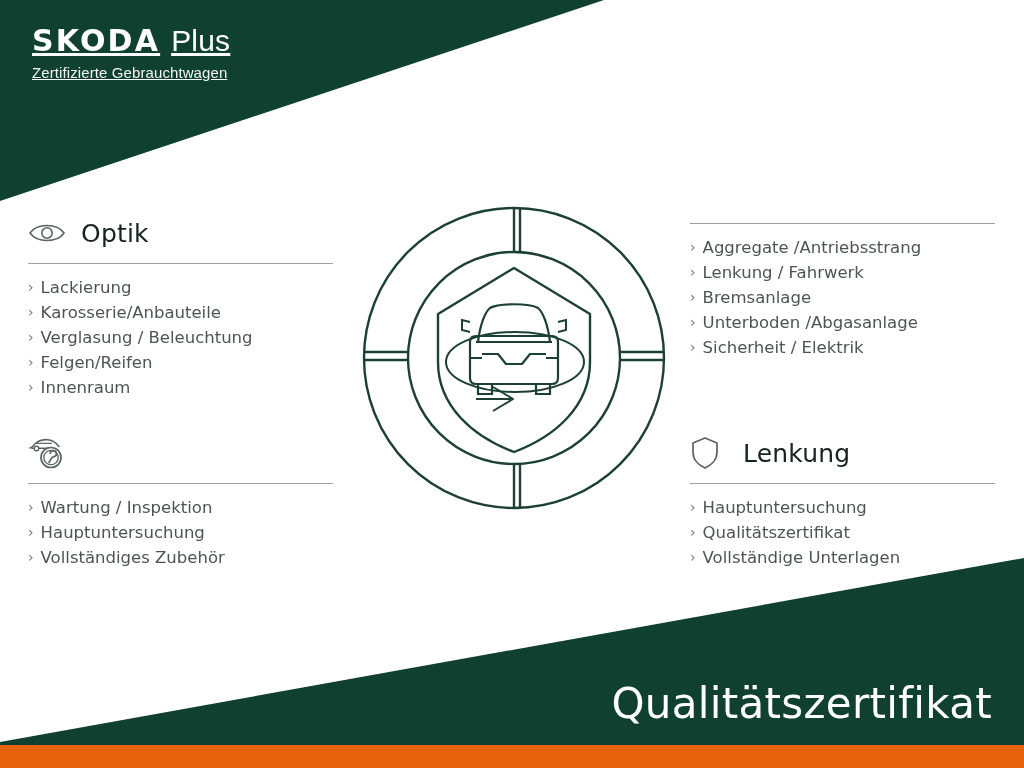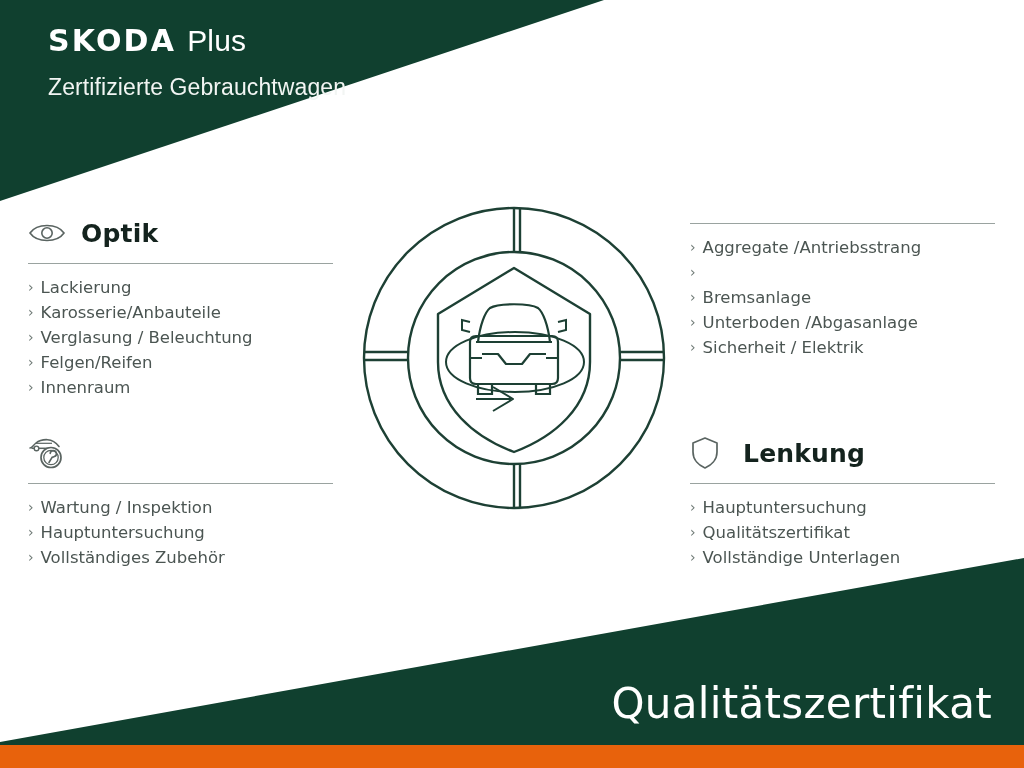--- a/index.html
+++ b/index.html
@@ -23,47 +23,48 @@
     position: absolute;
     inset: 0;
     width: 1024px;
     height: 768px;
     pointer-events: none;
   }
 
   
   .brand {
     position: absolute;
-    left: 48px;
+    left: 32px;
     top: 26px;
     z-index: 5;
     color: #ffffff;
     line-height: 1;
+    text-decoration: underline;
   }
   .brand-row {
     display: flex;
     align-items: baseline;
     gap: 11px;
   }
   .brand-skoda {
     font-size: 30px;
     font-weight: 700;
     letter-spacing: 2.2px;
     color: #ffffff;
     font-family: "DejaVu Sans", sans-serif;
   }
   .brand-plus {
     font-size: 30px;
     font-weight: 400;
     letter-spacing: 0.2px;
     color: #ffffff;
   }
   .brand-sub {
-    margin-top: 20px;
-    font-size: 23px;
+    margin-top: 9px;
+    font-size: 15px;
     font-weight: 400;
     letter-spacing: 0.1px;
     color: #f2f5f3;
   }
 
   
   .col {
     position: absolute;
     z-index: 4;
     width: 305px;
@@ -82,21 +83,21 @@
   .sec-icon {
     width: 40px;
     height: 34px;
     flex: 0 0 auto;
     display: flex;
     align-items: center;
     justify-content: flex-start;
   }
   .sec-title {
     font-size: 25px;
-    font-weight: 700;
+    font-weight: 400;
     color: #14231e;
     letter-spacing: 0.2px;
     font-family: "DejaVu Sans", sans-serif;
   }
   .sec-rule {
     height: 1px;
     background: #9aa3a0;
     margin-top: 10px;
     margin-bottom: 11px;
     width: 100%;
@@ -211,20 +212,21 @@
 
   <div class="col col-right row-top">
     <div class="sec-rule"></div>
     <ul class="sec-list">
       <li>
           <span class="chev">›</span>
           <span>Aggregate /Antriebsstrang</span>
         </li>
       <li>
           <span class="chev">›</span>
+          <span>Lenkung / Fahrwerk</span>
         </li>
       <li>
           <span class="chev">›</span>
           <span>Bremsanlage</span>
         </li>
       <li>
           <span class="chev">›</span>
           <span>Unterboden /Abgasanlage</span>
         </li>
       <li>

